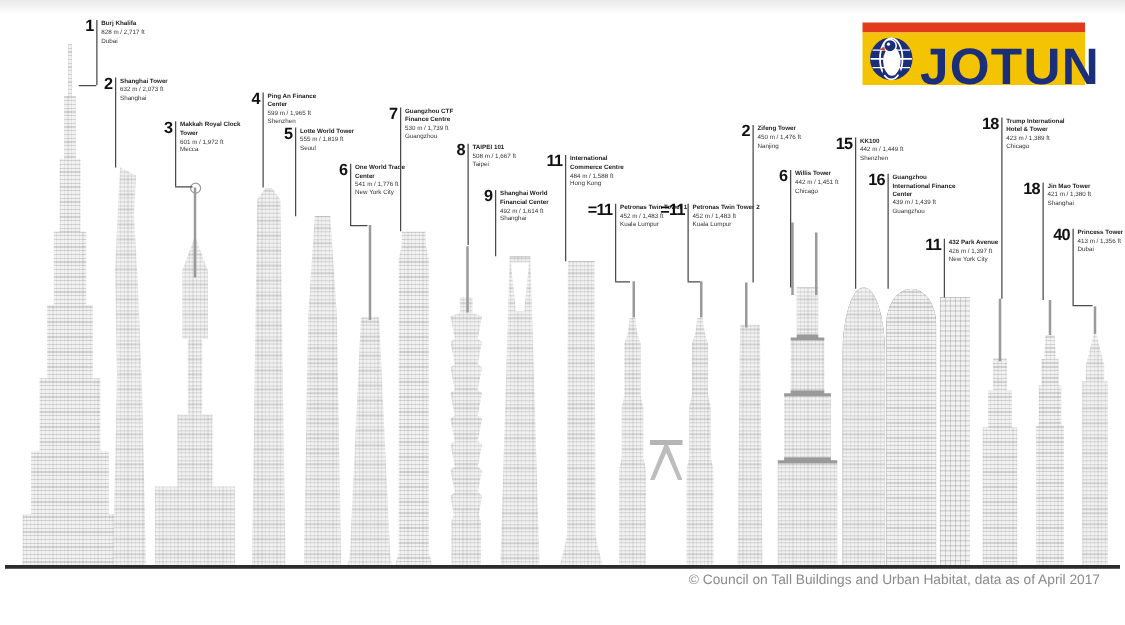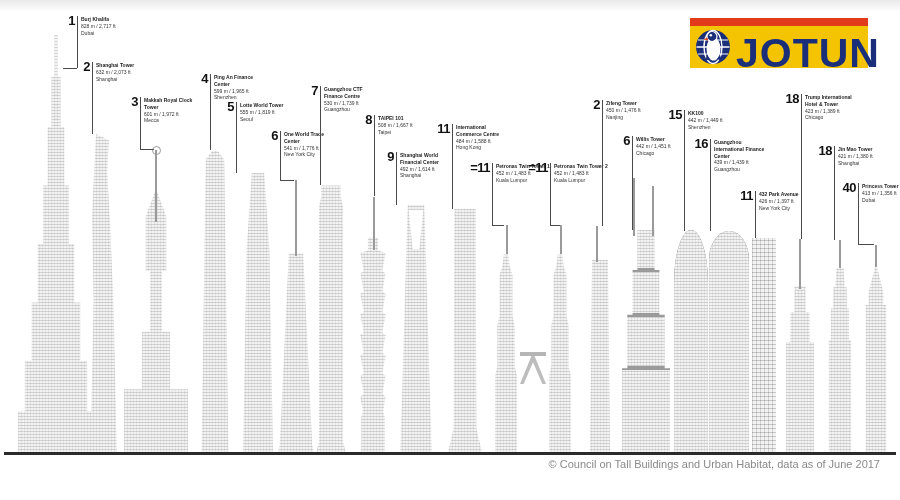--- a/index.html
+++ b/index.html
@@ -366,14 +366,14 @@
           <circle cx="15.8" cy="6.3" r="1.3" fill="#ffffff"></circle>
           <path d="M12.5 8.5 L8.5 10.5 L13 11.5 Z" fill="#e23b1c"></path>
           <path d="M12 26 L10 32 L15 30 Z" fill="#1b2e79"></path>
           <path d="M25 26 L27 32 L22 30 Z" fill="#1b2e79"></path>
         </svg>
       </div>
       <span class="logo-text" style="color: rgb(27, 46, 121);">JOTUN</span>
     </div>
   </div>
 
-  <div class="attribution">© Council on Tall Buildings and Urban Habitat, data as of June 2017</div>
+  <div class="attribution">© Council on Tall Buildings and Urban Habitat, data as of April 2017</div>
 </div>
 
 </body></html>

